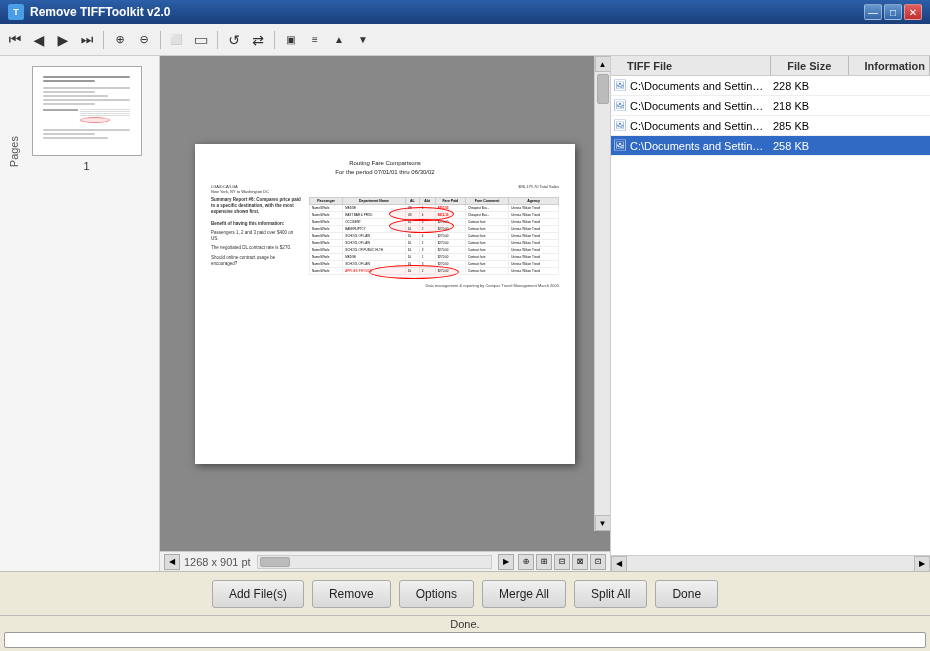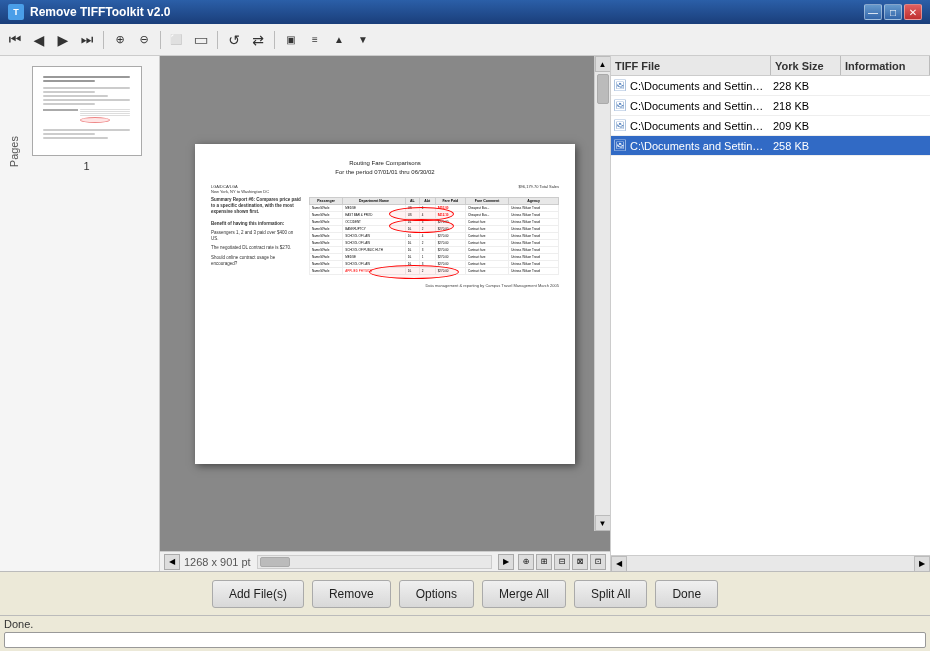--- a/index.html
+++ b/index.html
@@ -330,20 +330,21 @@
     }
     .file-list-col {
       display: flex;
       align-items: center;
       padding: 0 4px;
       font-size: 11px;
       font-weight: bold;
       color: #333;
       border-right: 1px solid #bbb;
       cursor: pointer;
+      margin-left: 12px;
     }
     .file-list-col.tiff { width: 160px; }
     .file-list-col.size { width: 70px; }
     .file-list-col.info { flex: 1; }
 
     .file-list-body {
       flex: 1;
       overflow-y: auto;
     }
     .file-row {
@@ -433,20 +434,21 @@
       border-top: 1px solid #bbb;
       display: flex;
       flex-direction: column;
       padding: 2px 4px;
       flex-shrink: 0;
     }
     .status-text {
       font-size: 11px;
       color: #333;
       margin-bottom: 2px;
+      text-align: center;
     }
     .status-progress {
       height: 16px;
       background: white;
       border: 1px solid #999;
       border-radius: 2px;
     }
   </style>
 </head>
 <body>
@@ -683,21 +685,21 @@
         <button class="bottom-icon-btn">⊟</button>
         <button class="bottom-icon-btn">⊠</button>
         <button class="bottom-icon-btn">⊡</button>
       </div>
     </div>
   </div>
 
   <div class="file-panel">
     <div class="file-list-header">
       <div class="file-list-col tiff">TIFF File</div>
-      <div class="file-list-col size">York Size</div>
+      <div class="file-list-col size">File Size</div>
       <div class="file-list-col info">Information</div>
     </div>
     <div class="file-list-body">
       <div class="file-row">
         <div class="file-cell path">
           <span class="file-icon">🖼</span>
           <span class="file-path-text">C:\Documents and Settings\admin...</span>
         </div>
         <div class="file-cell size">228 KB</div>
         <div class="file-cell info"></div>
@@ -708,21 +710,21 @@
           <span class="file-path-text">C:\Documents and Settings\admin...</span>
         </div>
         <div class="file-cell size">218 KB</div>
         <div class="file-cell info"></div>
       </div>
       <div class="file-row">
         <div class="file-cell path">
           <span class="file-icon">🖼</span>
           <span class="file-path-text">C:\Documents and Settings\admin...</span>
         </div>
-        <div class="file-cell size">209 KB</div>
+        <div class="file-cell size">285 KB</div>
         <div class="file-cell info"></div>
       </div>
       <div class="file-row selected">
         <div class="file-cell path">
           <span class="file-icon" style="color:white;">🖼</span>
           <span class="file-path-text">C:\Documents and Settings\admin...</span>
         </div>
         <div class="file-cell size">258 KB</div>
         <div class="file-cell info"></div>
       </div>

